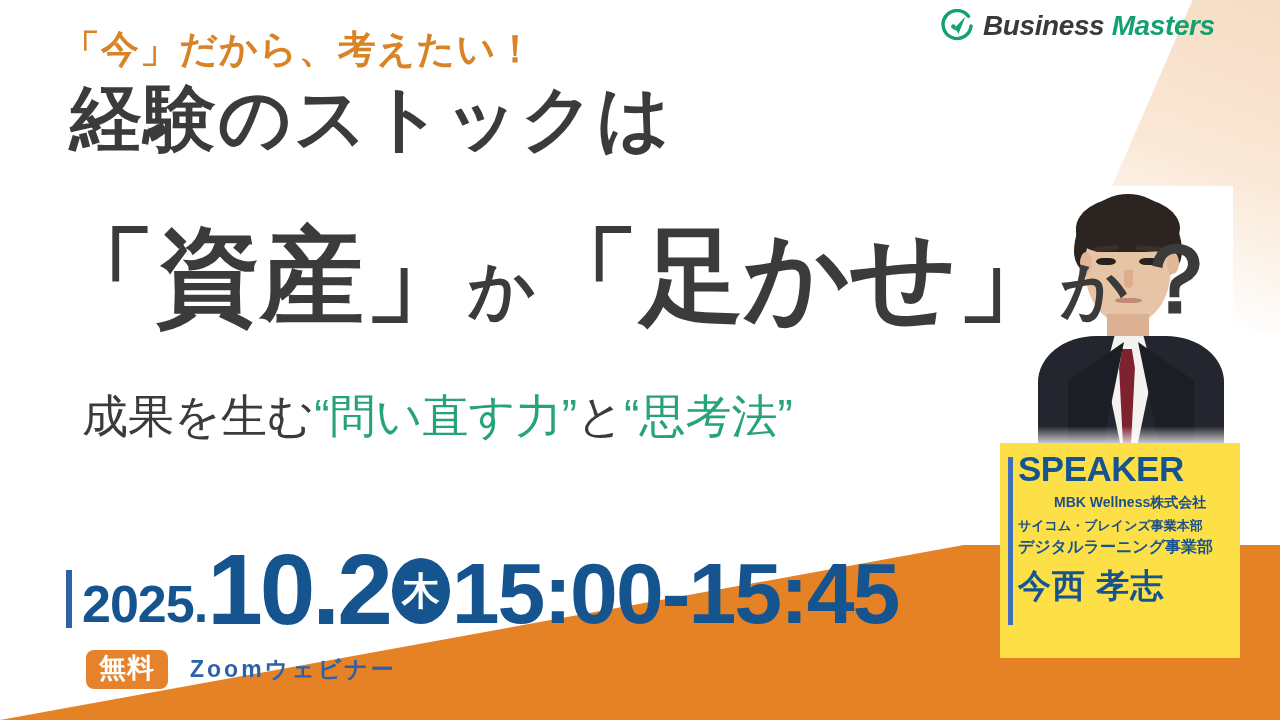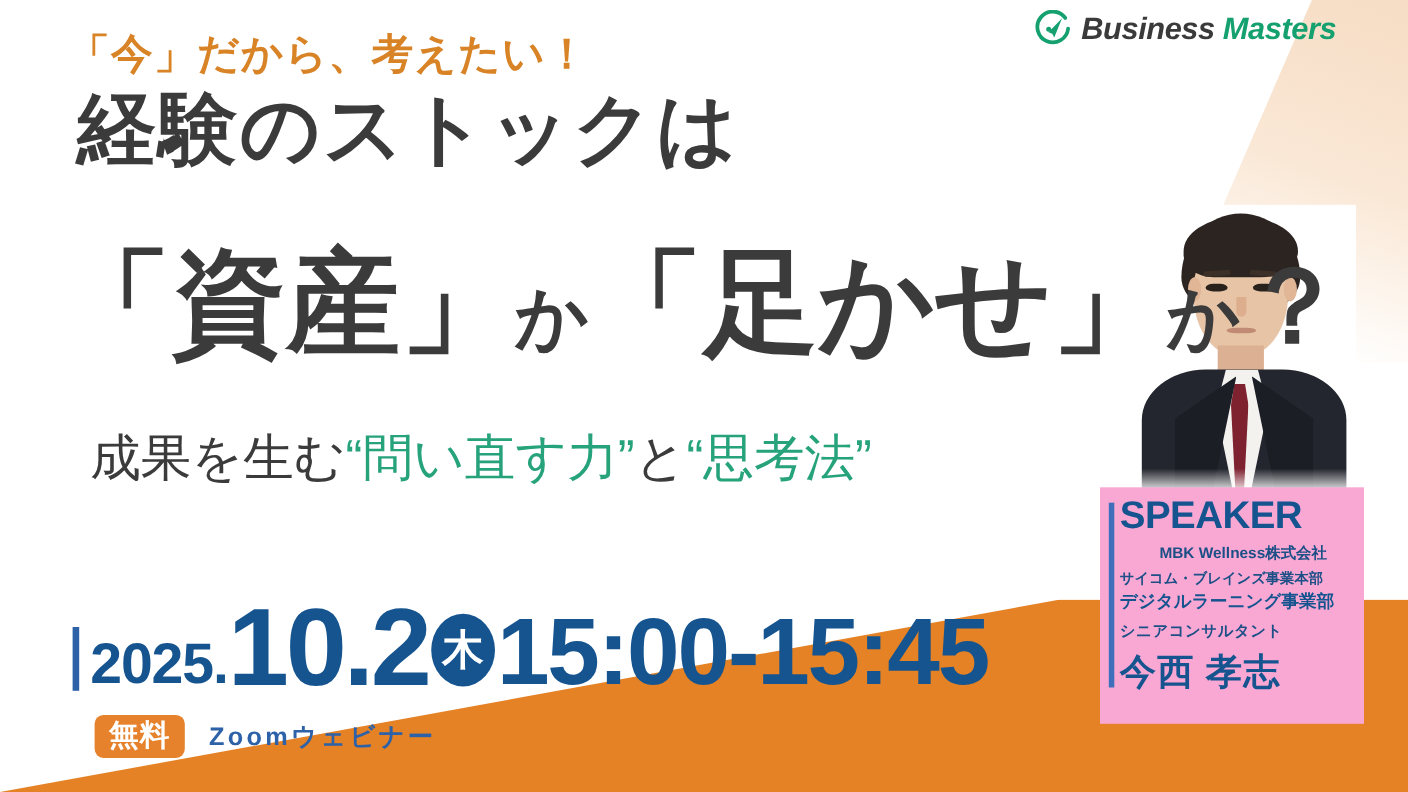--- a/index.html
+++ b/index.html
@@ -312,21 +312,21 @@
     white-space: nowrap;
   }
 
   
   .speaker-card {
     position: absolute;
     left: 1000px;
     top: 443px;
     width: 240px;
     height: 215px;
-    background: #f9a8d4;
+    background: #fde047;
     padding: 8px 0 0 0;
     box-sizing: border-box;
   }
   .speaker-inner {
     position: relative;
     padding-left: 18px;
     height: 100%;
     box-sizing: border-box;
   }
   .speaker-accent {
@@ -458,18 +458,17 @@
     <span class="platform">Zoomウェビナー</span>
   </div>
 
   <div class="speaker-card">
     <div class="speaker-inner">
       <div class="speaker-accent"></div>
       <div class="speaker-title">SPEAKER</div>
       <div class="speaker-org1">MBK Wellness株式会社</div>
       <div class="speaker-org2">サイコム・ブレインズ事業本部</div>
       <div class="speaker-org3">デジタルラーニング事業部</div>
-      <div class="speaker-role">シニアコンサルタント</div>
       <div class="speaker-name">今西 孝志</div>
     </div>
   </div>
 
 </div>
 
 </body></html>

